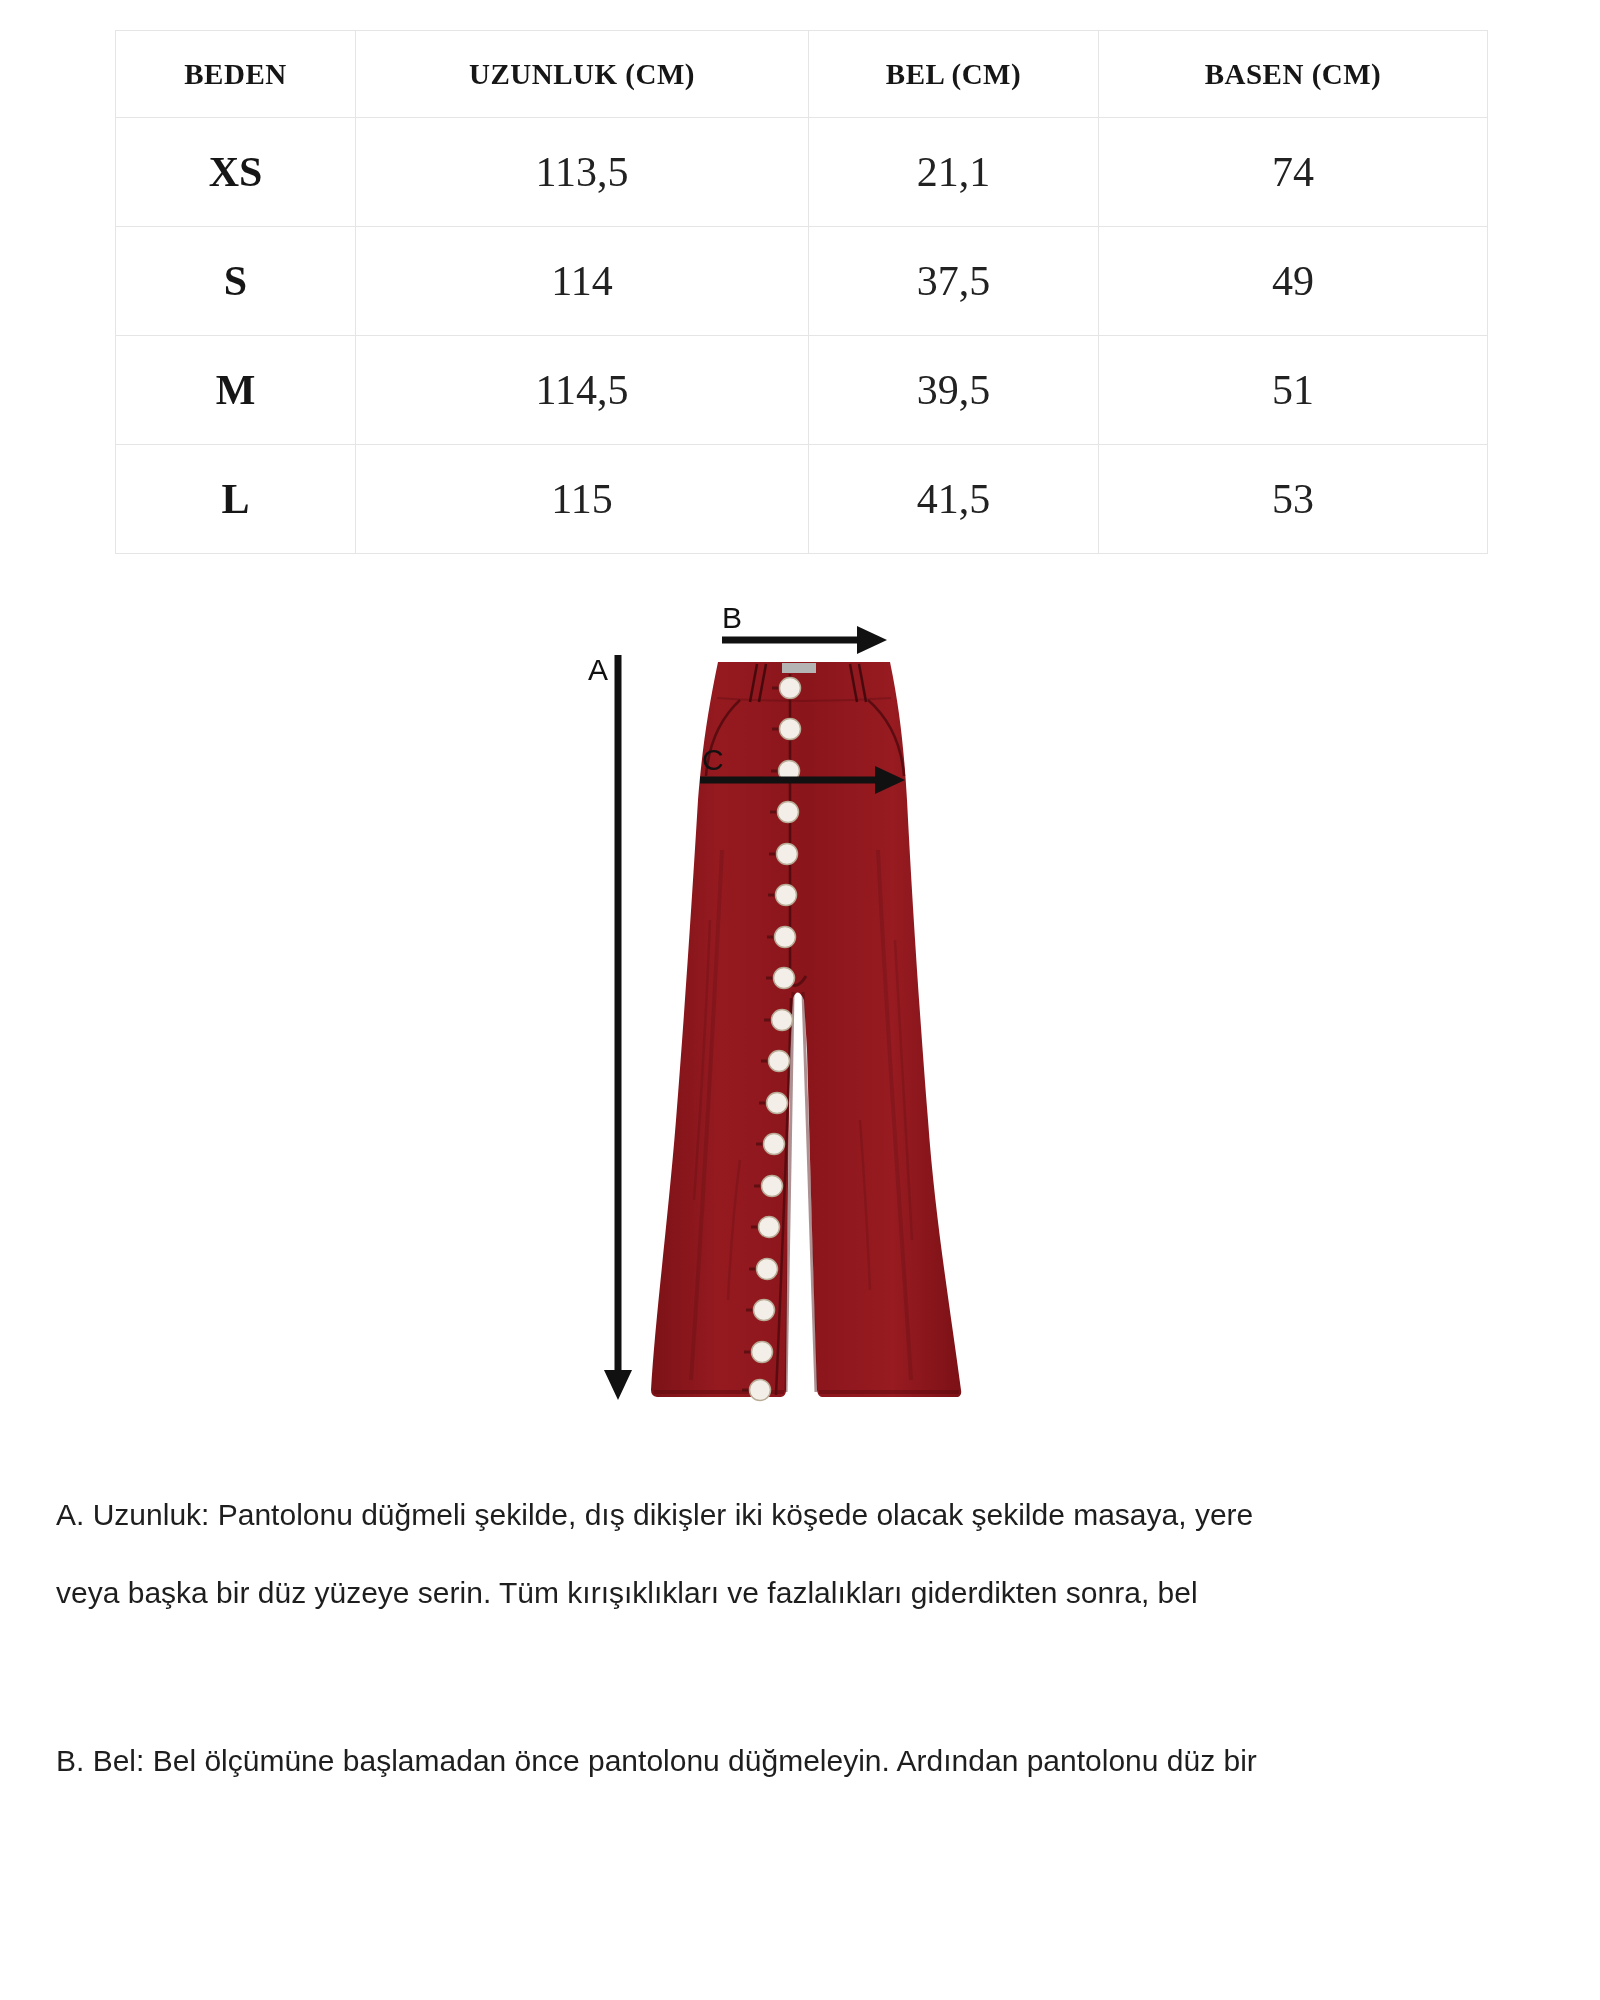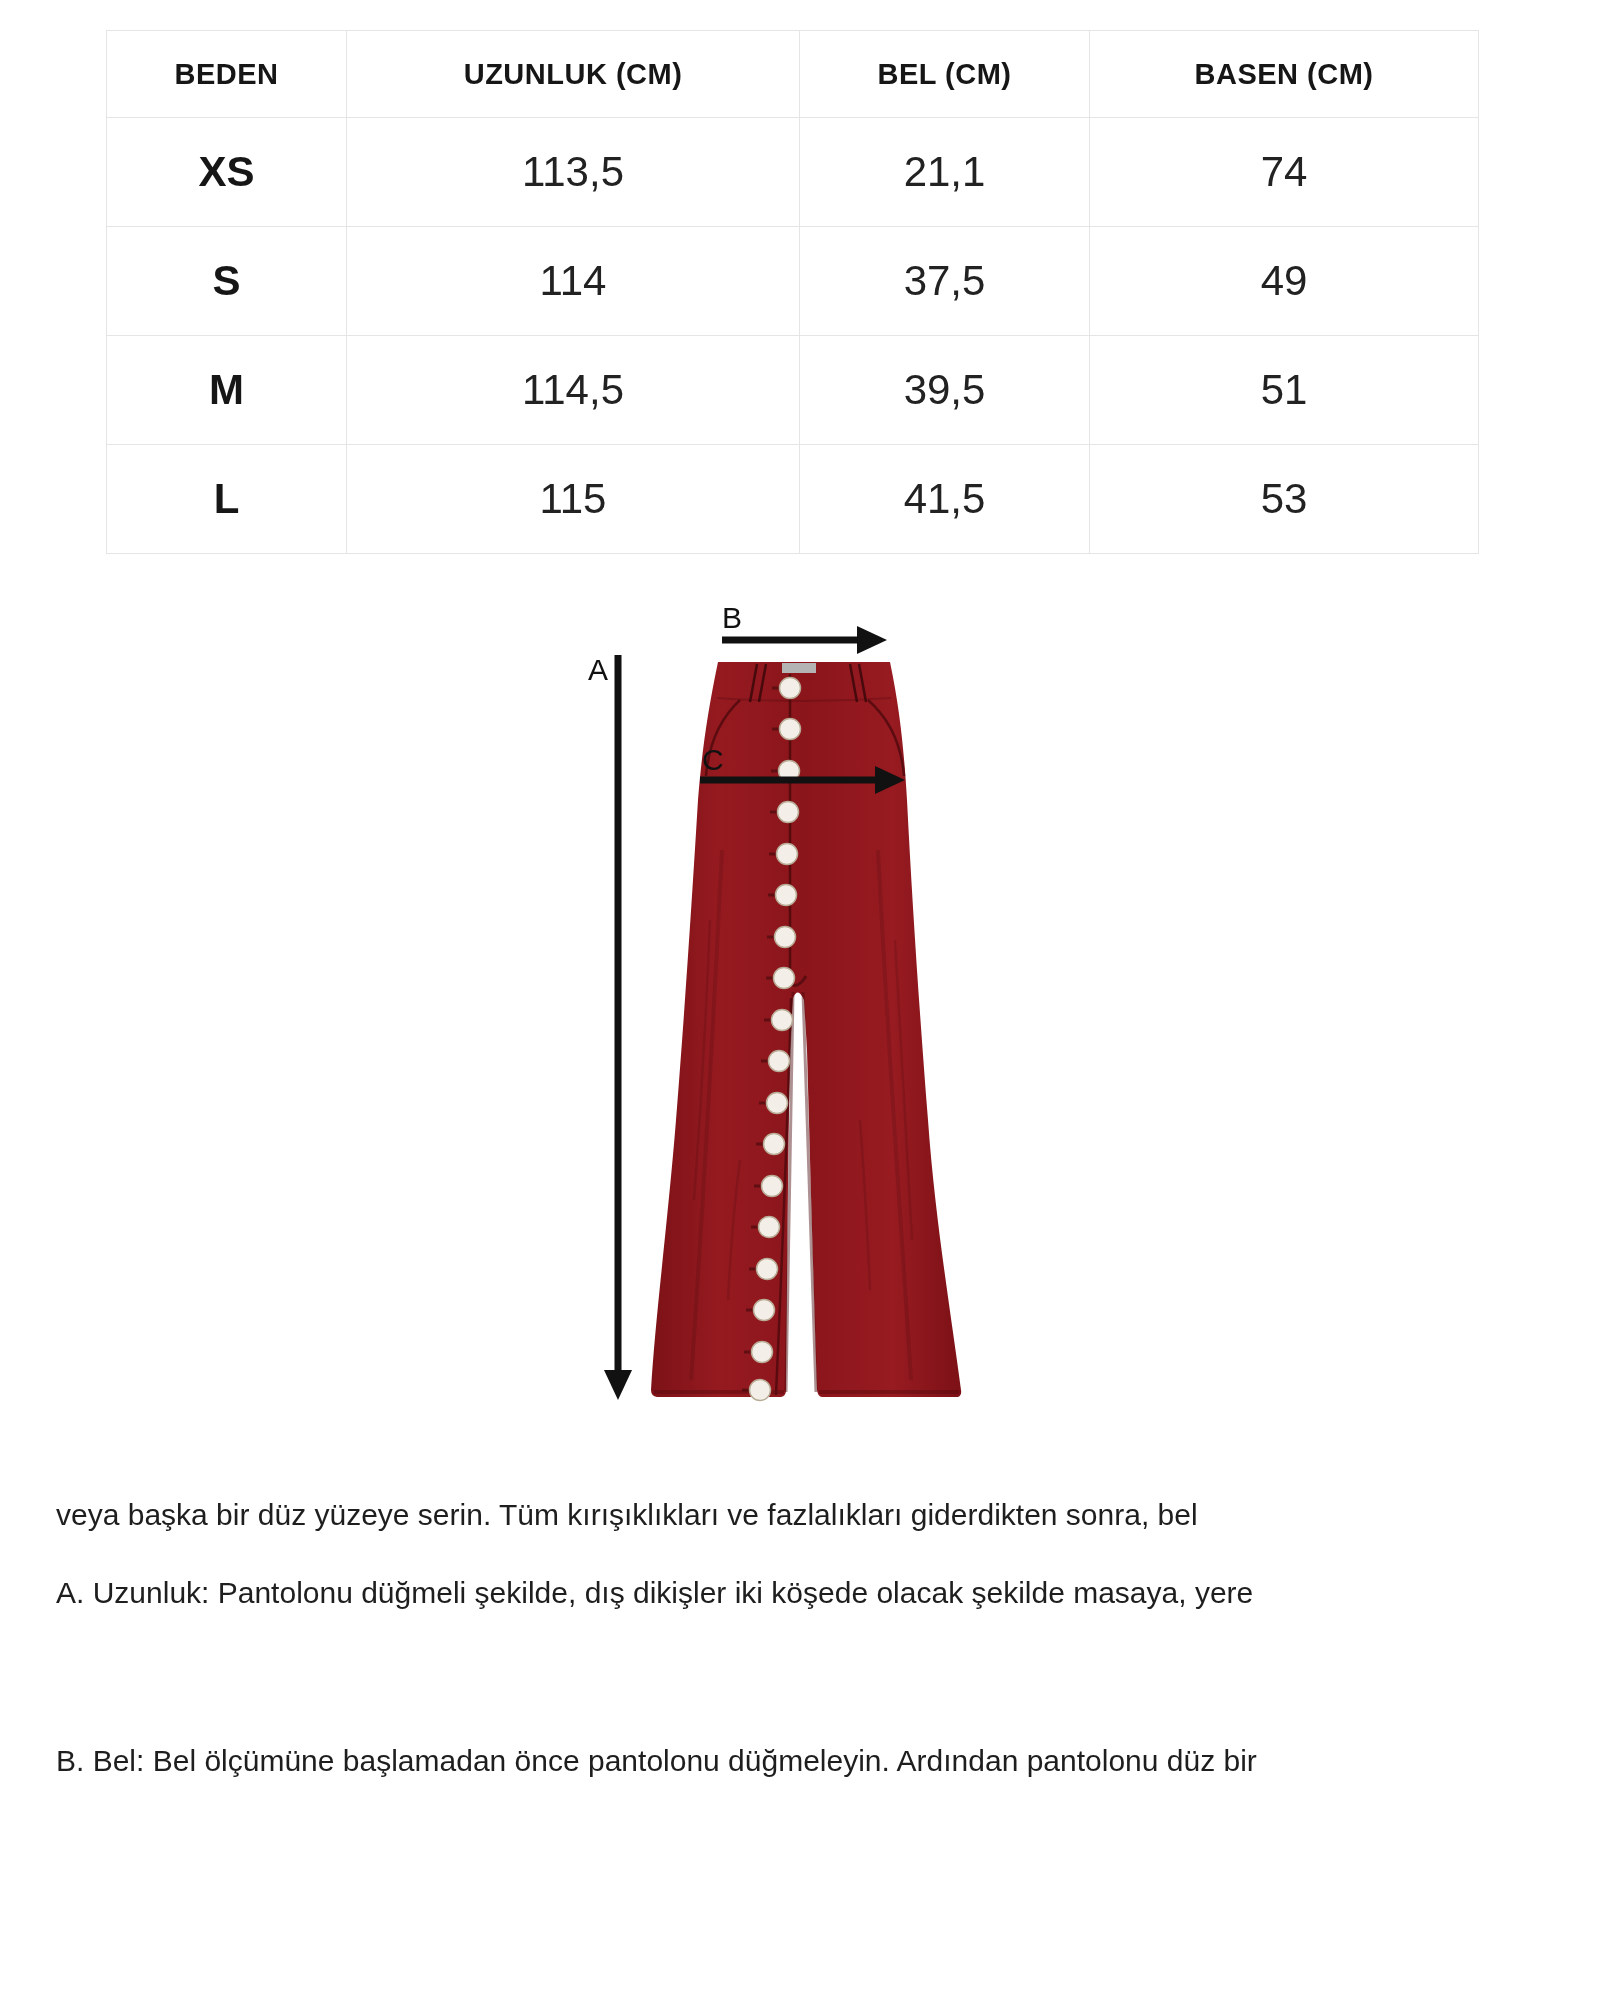--- a/index.html
+++ b/index.html
@@ -2,22 +2,22 @@
 <html><head>
 <meta charset="utf-8">
 <style>
   html,body{margin:0;padding:0;background:#fff;}
   .page{
     position:relative;width:1600px;height:2000px;background:#ffffff;overflow:hidden;
     font-family:"Liberation Sans","DejaVu Sans",sans-serif;color:#1e1e1e;
   }
   
   .size-table{
-    position:absolute;left:106px;top:30px;width:1372px;
-    border-collapse:collapse;table-layout:fixed;
+    position:absolute;left:115px;top:30px;width:1372px;
+    border-collapse:collapse;table-layout:fixed;font-family:Liberation Serif, serif;
   }
   .size-table th,.size-table td{
     border:1px solid #e5e5e5;text-align:center;vertical-align:middle;
     background:#fff;padding:0;
   }
   .size-table th{height:86px;font-size:29px;font-weight:bold;color:#161616;letter-spacing:.5px;}
   .size-table td{height:108px;font-size:42px;color:#222;}
   .size-table td.size-col{font-weight:bold;color:#161616;}
   
   .diagram{position:absolute;left:560px;top:600px;width:440px;height:820px;}
@@ -196,22 +196,22 @@
 
       <g stroke="#111" fill="#111">
         <line x1="140" y1="180" x2="318" y2="180" stroke-width="7"></line>
         <polygon points="345,180 315,166 315,194" stroke="none"></polygon>
       </g>
       <text x="142" y="170" font-size="30" fill="#111">C</text>
     </svg>
   </div>
 
   <div class="note note-a">
+    <div class="line">A. Uzunluk: Pantolonu düğmeli şekilde, dış dikişler iki köşede olacak şekilde masaya, yere</div>
     <div class="line">veya başka bir düz yüzeye serin. Tüm kırışıklıkları ve fazlalıkları giderdikten sonra, bel</div>
-    <div class="line">A. Uzunluk: Pantolonu düğmeli şekilde, dış dikişler iki köşede olacak şekilde masaya, yere</div>
   </div>
 
   <div class="note note-b">
     <div class="line">B. Bel: Bel ölçümüne başlamadan önce pantolonu düğmeleyin. Ardından pantolonu düz bir</div>
   </div>
 
 
 </div>
 
 </body></html>

